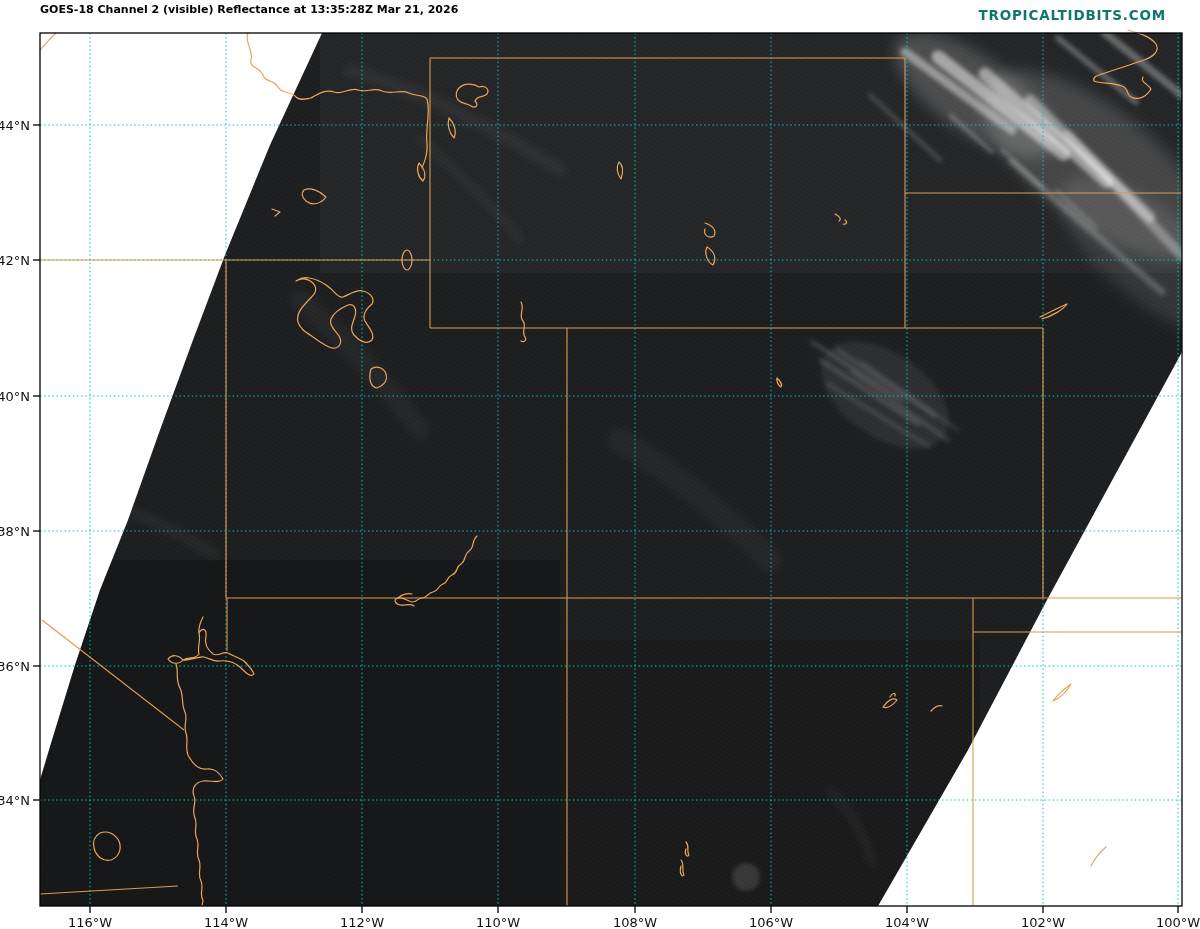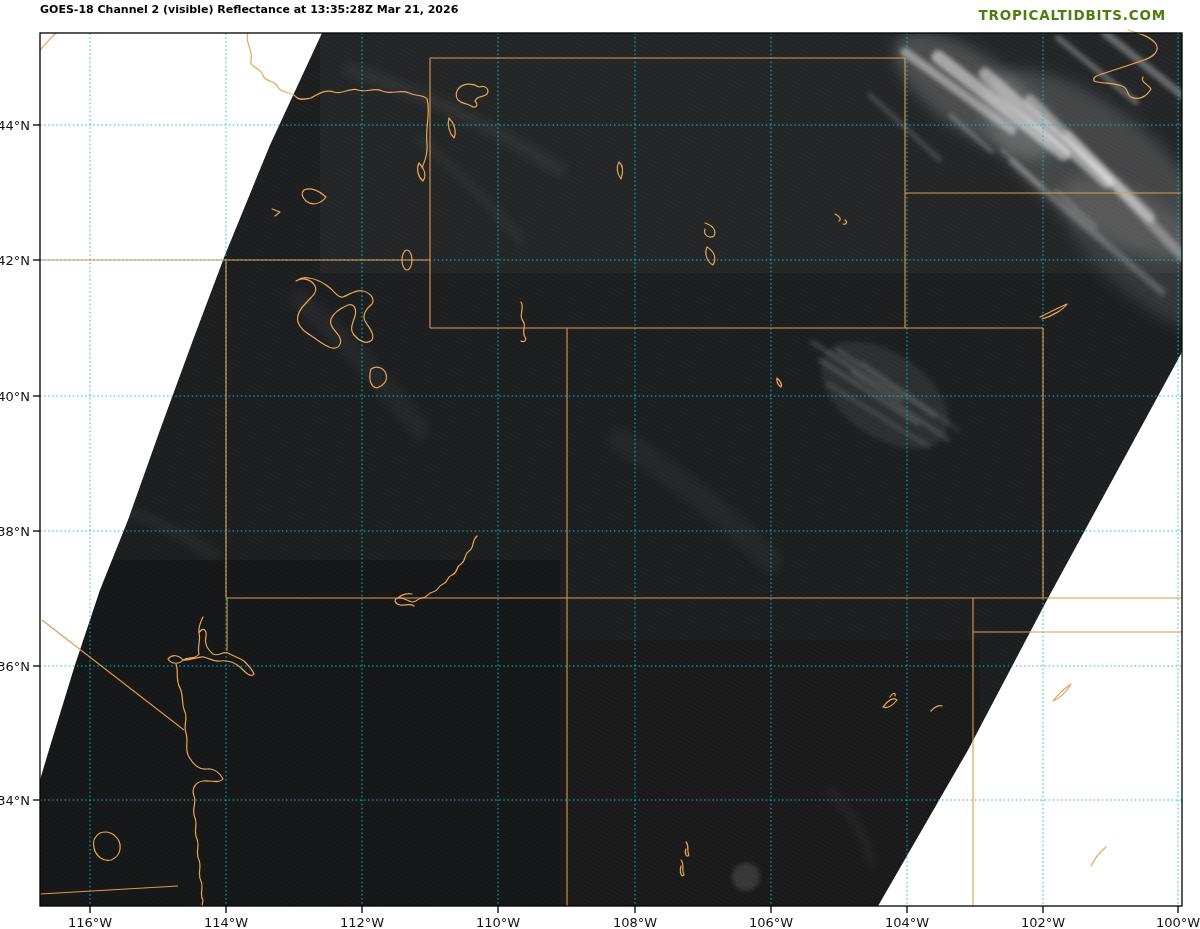--- a/index.html
+++ b/index.html
@@ -1,20 +1,20 @@
 <!DOCTYPE html>
 <html><head>
 <meta charset="utf-8">
 <style>
   html,body{margin:0;padding:0;background:#ffffff;}
   body{width:1200px;height:929px;position:relative;overflow:hidden;
        font-family:"DejaVu Sans","Liberation Sans",sans-serif;}
   #title{position:absolute;left:40px;top:3px;font-size:11px;font-weight:bold;color:#000;}
   #watermark{position:absolute;right:34px;top:7px;font-size:13.5px;font-weight:bold;
-             color:#4d7c0f;letter-spacing:0.8px;}
+             color:#0f766e;letter-spacing:0.8px;}
   #map-wrap{position:absolute;left:0;top:0;width:1200px;height:778px;border-radius:23px;}
   svg{display:block;}
   .ticklabel{font-size:13px;fill:#111;}
 </style>
 </head>
 <body>
 
 <div id="map-wrap">
 <svg width="1200" height="929" viewBox="0 0 1200 929">
   <defs>

